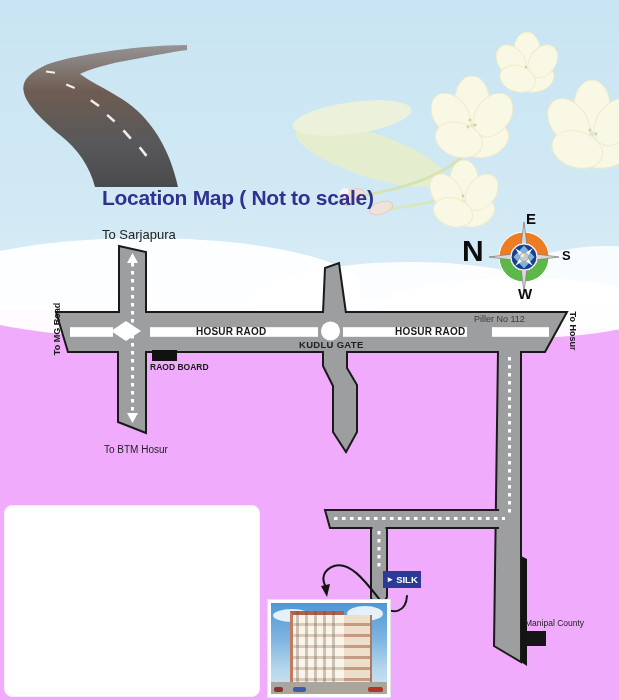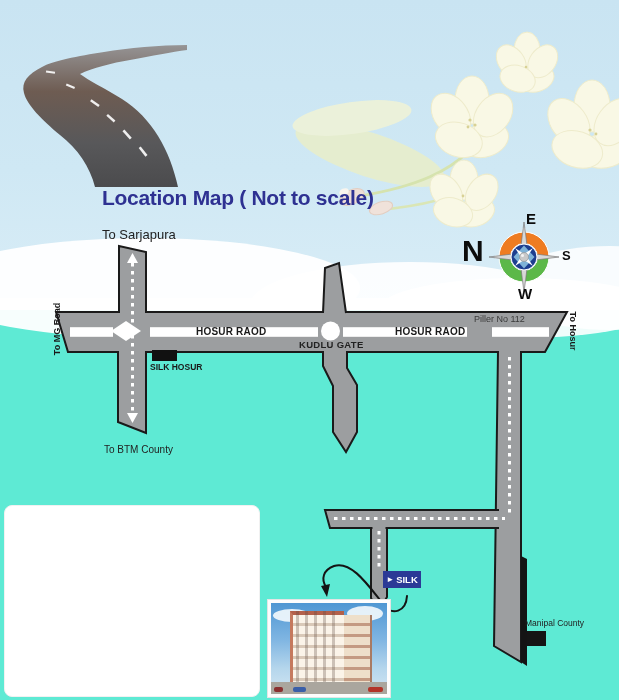--- a/index.html
+++ b/index.html
@@ -1,16 +1,16 @@
 <!DOCTYPE html>
 <html><head>
 <meta charset="utf-8">
 <style>
   html,body{margin:0;padding:0;background:#fff;}
-  .stage{position:relative;width:619px;height:700px;overflow:hidden;background:#5eead4;
+  .stage{position:relative;width:619px;height:700px;overflow:hidden;background:#f0abfc;
          font-family:"Liberation Sans",sans-serif;}
   
   .sky{position:absolute;left:0;top:0;width:619px;height:308px;
        background:linear-gradient(180deg,#c9e4f2 0%,#cfe8f4 55%,#d9edf7 100%);}
   .cloud{position:absolute;background:#fff;border-radius:50%;}
   .c1{left:-70px;top:238px;width:430px;height:100px;opacity:.95;}
   .c2{left:250px;top:262px;width:320px;height:86px;opacity:.9;}
   .c3{left:500px;top:246px;width:220px;height:84px;opacity:.85;}
   .c4{left:380px;top:278px;width:280px;height:60px;opacity:.9;}
   .cseal{position:absolute;left:0;top:298px;width:619px;height:12px;background:#fff;border-radius:0;}
@@ -216,22 +216,22 @@
 
   <div class="lbl title">Location Map ( Not to scale)</div>
   <div class="lbl sarjapura">To Sarjapura</div>
   <div class="lbl mgroad">To MG Road</div>
   <div class="lbl hosur-l">HOSUR RAOD</div>
   <div class="lbl hosur-r">HOSUR RAOD</div>
   <div class="lbl kudlu">KUDLU GATE</div>
   <div class="lbl piller">Piller No 112</div>
   <div class="lbl tohosur">To Hosur</div>
   <div class="silk-rect"></div>
-  <div class="lbl silk">SILK HOSUR</div>
-  <div class="lbl btm">To BTM County</div>
+  <div class="lbl silk">RAOD BOARD</div>
+  <div class="lbl btm">To BTM Hosur</div>
 
   <div class="site-box">
     <span class="site-arrow">►</span>
     <span>SILK</span>
   </div>
 
   <div class="lbl manipal">Manipal County</div>
   <div class="manipal-rect"></div>
 
   <div class="cp cp-e">E</div>

